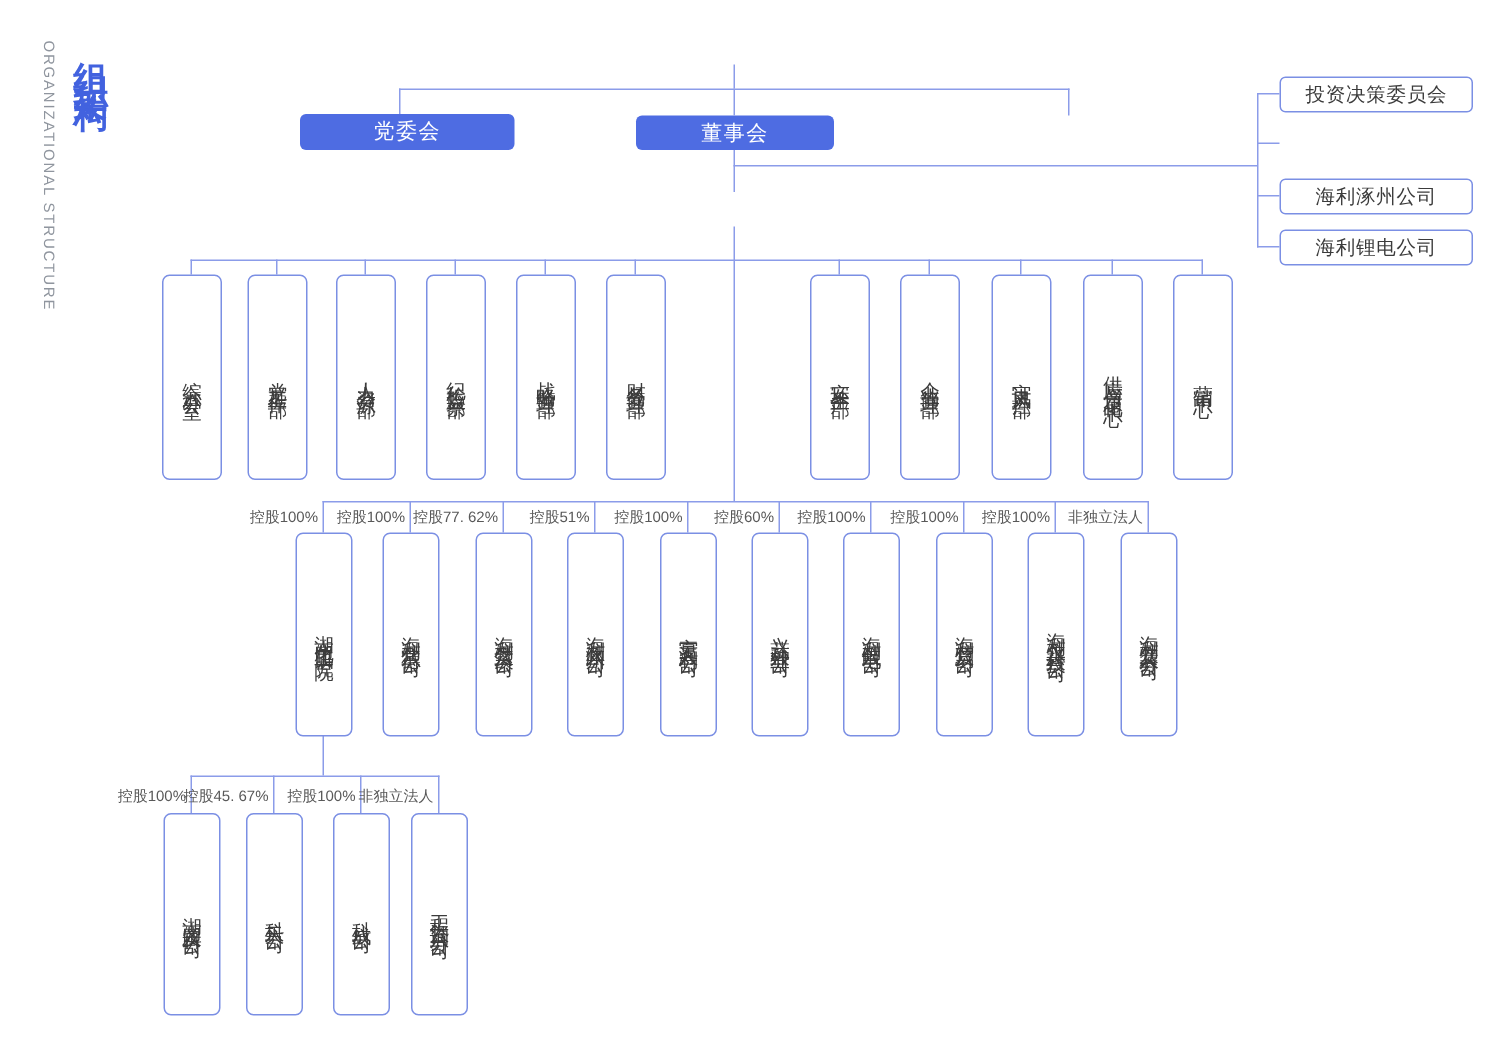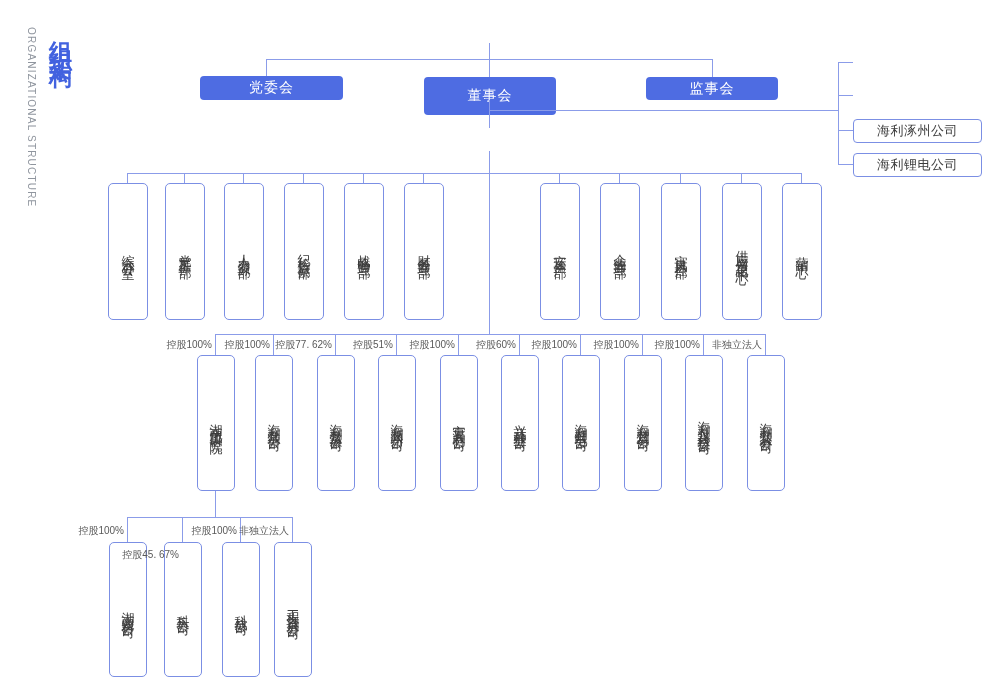--- a/index.html
+++ b/index.html
@@ -8,21 +8,21 @@
   
   #side-en{position:absolute;left:26px;top:27px;writing-mode:vertical-rl;
            font-size:10px;letter-spacing:1.2px;color:#8f959e;}
   #side-zh{position:absolute;left:46px;top:22px;writing-mode:vertical-rl;text-orientation:upright;
            font-size:23px;letter-spacing:8px;font-weight:600;color:#4262df;}
   
   .fbox{position:absolute;background:#4e6ce2;border-radius:4px;color:#fff;
         display:flex;align-items:center;justify-content:center;font-size:14px;letter-spacing:1px;}
   #node-shareholders{left:382px;top:19px;width:216px;height:24px;}
   #node-party{left:200px;top:76px;width:143px;height:24px;}
-  #node-board{left:424px;top:77px;width:132px;height:38px;}
+  #node-board{left:424px;top:77px;width:132px;height:23px;}
   #node-supervisory{left:646px;top:77px;width:132px;height:23px;}
   #node-management{left:424px;top:128px;width:132px;height:23px;}
   
   .cbox{position:absolute;left:853px;width:127px;height:22px;background:#fff;
         border:1px solid #7b8fe4;border-radius:4px;display:flex;align-items:center;
         justify-content:center;font-size:13px;color:#3b3b3b;letter-spacing:0.5px;}
   #committee-0{top:51px;} #committee-1{top:84px;} #committee-2{top:119px;} #committee-3{top:153px;}
   
   .vbox{position:absolute;background:#fff;border:1px solid #7b8fe4;border-radius:5px;
         display:flex;align-items:center;justify-content:center;}
@@ -36,22 +36,22 @@
 </style>
 </head>
 <body>
 
 <div class="page">
   <div id="side-en">ORGANIZATIONAL STRUCTURE</div>
   <div id="side-zh">组织架构</div>
 
   <div id="node-party" class="fbox">党委会</div>
   <div id="node-board" class="fbox">董事会</div>
-  <div id="node-supervisory" class="fbox">监事会</div>
 
+  <div id="committee-0" class="cbox">投资决策委员会</div>
   <div id="committee-2" class="cbox">海利涿州公司</div>
   <div id="committee-3" class="cbox">海利锂电公司</div>
 
   <div id="generated">
       <div class="line" style="left: 489px; top: 43px; width: 1px; height: 16px;"></div>
       <div class="line" style="left: 266px; top: 59px; width: 447px; height: 1px;"></div>
       <div class="line" style="left: 266px; top: 59px; width: 1px; height: 17px;"></div>
       <div class="line" style="left: 489px; top: 59px; width: 1px; height: 18px;"></div>
       <div class="line" style="left: 712px; top: 59px; width: 1px; height: 18px;"></div>
       <div class="line" style="left: 489px; top: 100px; width: 1px; height: 28px;"></div>
@@ -162,21 +162,21 @@
       <div class="own-label" style="left: 678px; top: 338px;"><span>非独立法人</span></div>
       <div class="line" style="left: 127px; top: 517px; width: 1px; height: 25px;"></div>
       <div class="vbox" style="left: 109px; top: 542px; width: 36px; height: 133px;">
         <span>湖南安科公司</span>
       </div>
       <div class="own-label" style="left: 40px; top: 524px;"><span>控股100%</span></div>
       <div class="line" style="left: 182px; top: 517px; width: 1px; height: 25px;"></div>
       <div class="vbox" style="left: 164px; top: 542px; width: 36px; height: 133px;">
         <span>科天公司</span>
       </div>
-      <div class="own-label" style="left: 95px; top: 524px; margin-top: 24px;"><span>控股45. 67%</span></div>
+      <div class="own-label" style="left: 95px; top: 524px;"><span>控股45. 67%</span></div>
       <div class="line" style="left: 240px; top: 517px; width: 1px; height: 25px;"></div>
       <div class="vbox" style="left: 222px; top: 542px; width: 36px; height: 133px;">
         <span>科成公司</span>
       </div>
       <div class="own-label" style="left: 153px; top: 524px;"><span>控股100%</span></div>
       <div class="line" style="left: 292px; top: 517px; width: 1px; height: 25px;"></div>
       <div class="vbox" style="left: 274px; top: 542px; width: 36px; height: 133px;">
         <span>工程咨询分公司</span>
       </div>
       <div class="own-label" style="left: 205px; top: 524px;"><span>非独立法人</span></div>

